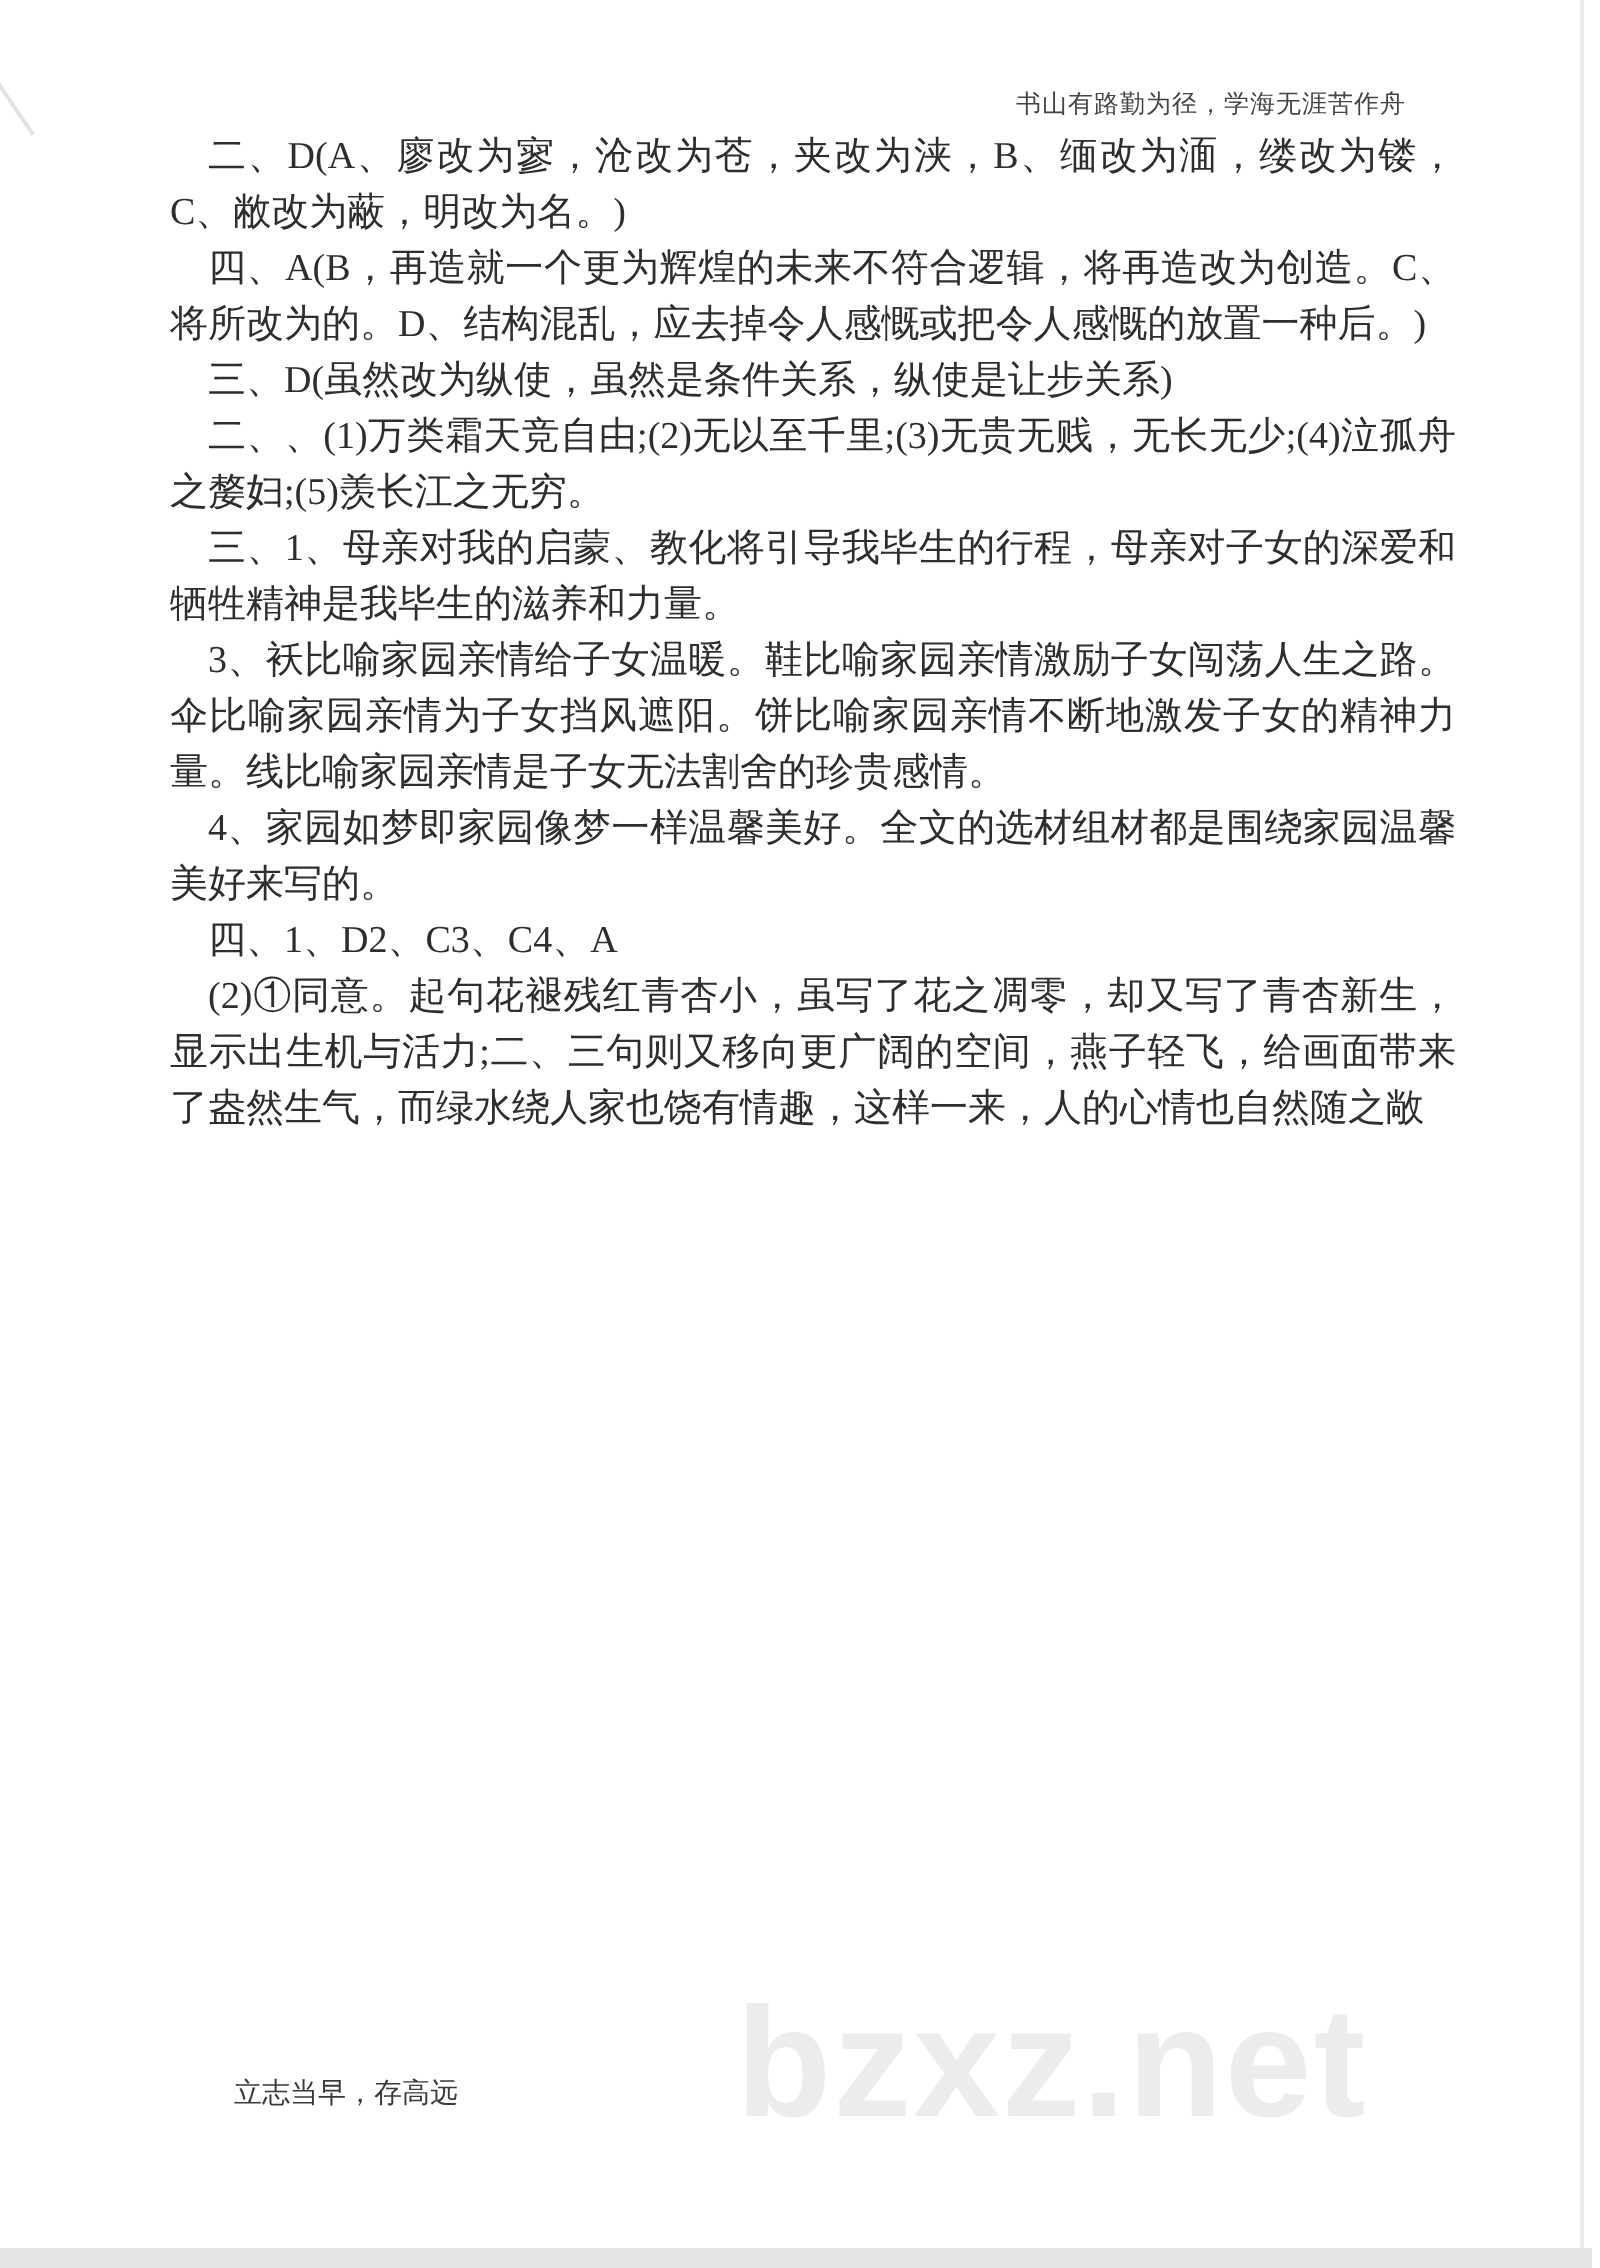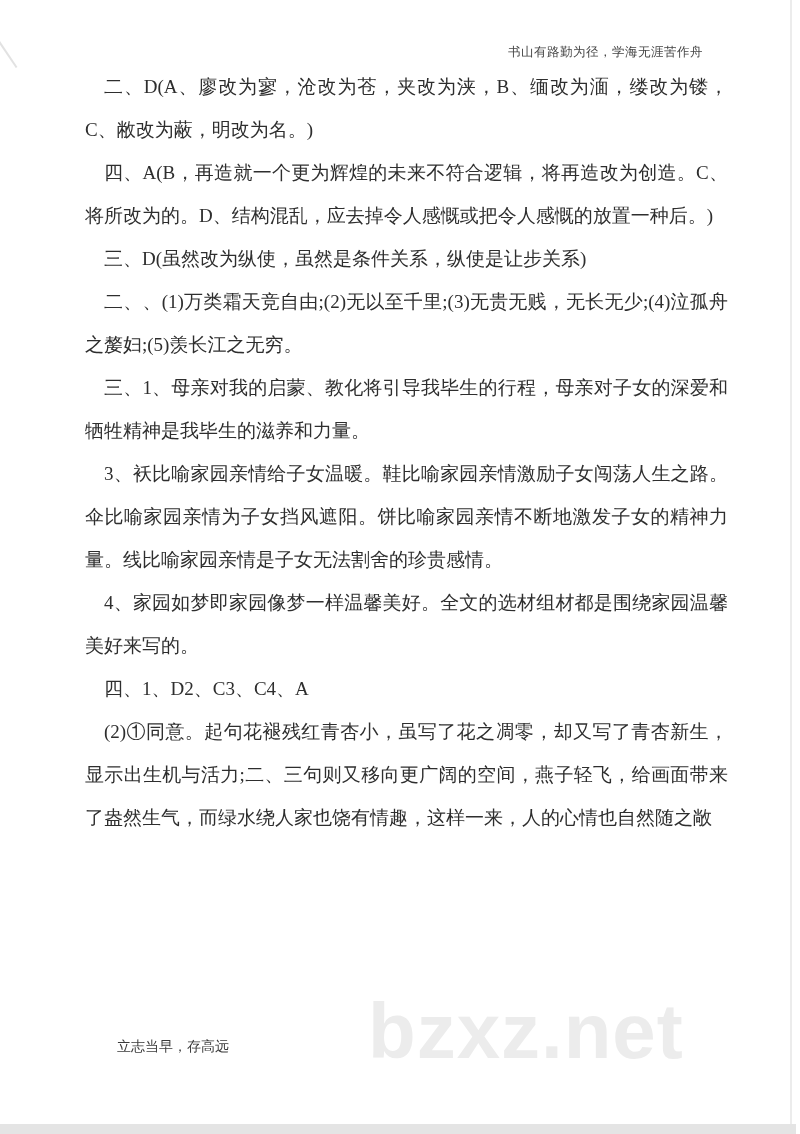--- a/index.html
+++ b/index.html
@@ -33,21 +33,21 @@
     letter-spacing: 0.5px;
     color: #454545;
     white-space: nowrap;
   }
   .content {
     position: absolute;
     left: 85px;
     top: 65px;
     width: 643px;
     font-size: 19px;
-    line-height: 43px;
+    line-height: 28px;
     text-align: justify;
     color: #2e2e2e;
     z-index: 2;
   }
   .content p {
     margin: 0;
     text-indent: 19px;
   }
   .footer-motto {
     position: absolute;

